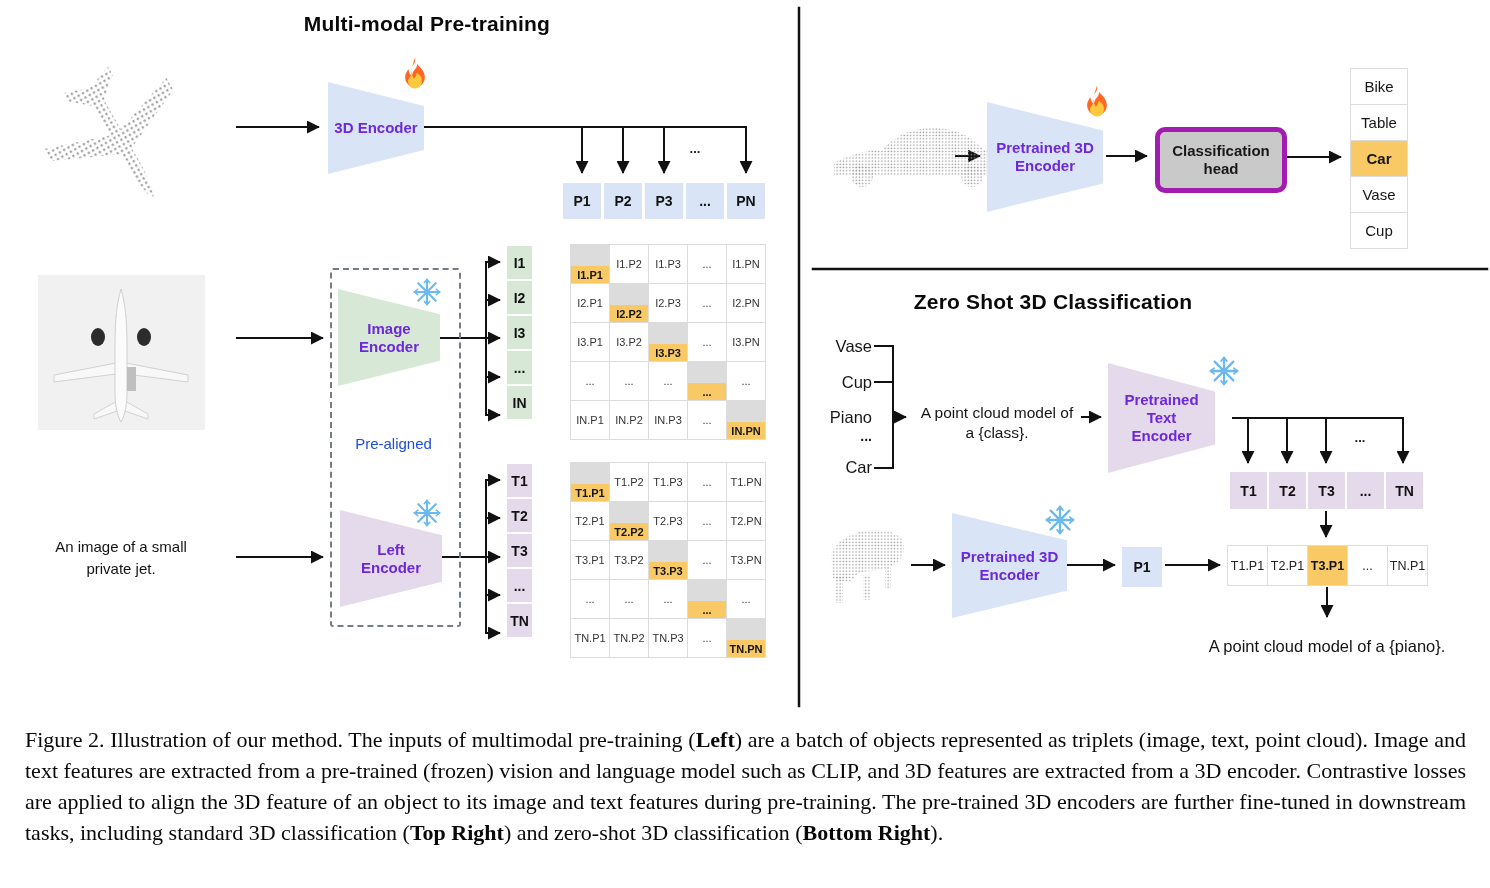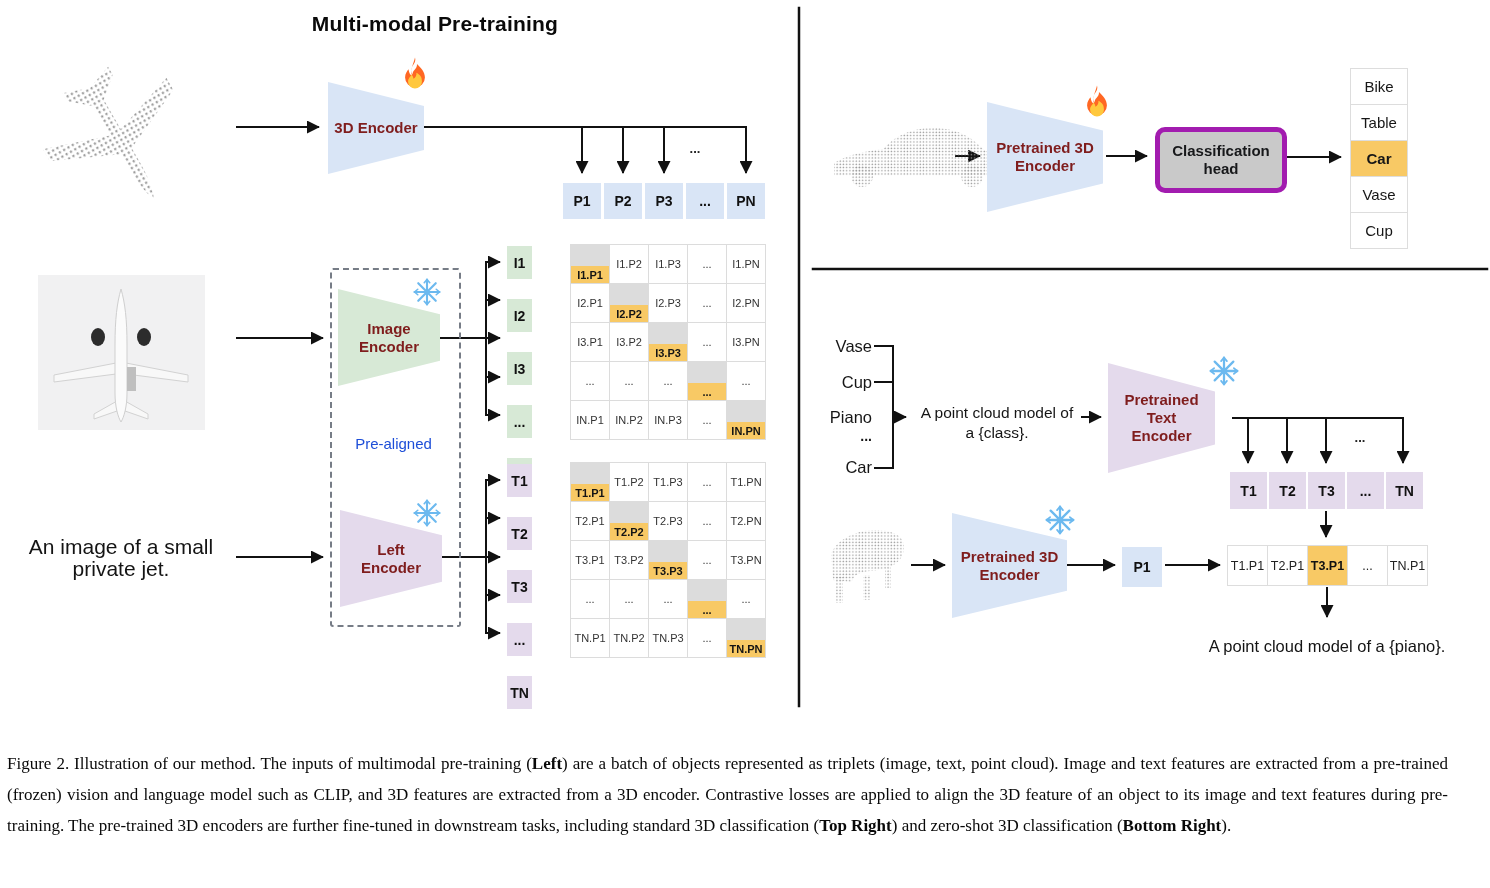--- a/index.html
+++ b/index.html
@@ -2,26 +2,26 @@
 <html><head>
 <meta charset="utf-8">
 <style>
   html,body{margin:0;padding:0;background:#ffffff;}
   #stage{position:relative;width:1490px;height:888px;background:#fff;
          font-family:"Liberation Sans",sans-serif;color:#111;overflow:hidden;}
   .abs{position:absolute;}
   .ttl{font-weight:bold;font-size:21px;text-align:center;color:#0a0a0a;letter-spacing:.2px;}
   .trap{clip-path:polygon(0 0,100% 26%,100% 74%,0 100%);
         display:flex;align-items:center;justify-content:center;text-align:center;
-        font-weight:bold;font-size:15px;line-height:18px;color:#7f1d1d;}
+        font-weight:bold;font-size:15px;line-height:18px;color:#6d28d9;}
   .blue{background:#d9e5f6;} .green{background:#d7e9d6;} .purple{background:#e4daec;}
   .prow{display:grid;grid-template-columns:repeat(5,38px);gap:3px;}
   .prow .cell{height:36px;display:flex;align-items:center;justify-content:center;
               font-weight:bold;font-size:14px;}
-  .vlabels{display:grid;grid-template-rows:repeat(5,33px);row-gap:20px;width:25px;text-align:right;}
+  .vlabels{display:grid;grid-template-rows:repeat(5,33px);row-gap:2px;width:25px;text-align:right;}
   .vlabels .cell{display:flex;align-items:center;justify-content:center;font-weight:bold;font-size:14px;}
   .matrix{display:grid;grid-template-columns:repeat(5,38px);grid-auto-rows:38px;
           gap:1px;background:#dcdcdc;padding:1px;width:max-content;}
   .matrix .cell{background:#fff;display:flex;align-items:center;justify-content:center;
                 font-size:11px;color:#333;}
   .matrix .cell.hl{background:#f8c965;font-weight:bold;color:#141414;margin-top:21px;}
   .vlist{display:grid;grid-auto-rows:35px;gap:1px;background:#ddd;padding:1px;width:56px;}
   .vlist .cell{background:#fff;display:flex;align-items:center;justify-content:center;font-size:15px;color:#161616;}
   .vlist .cell.hl{background:#f8c965;font-weight:bold;}
   .trow{display:grid;grid-template-columns:repeat(5,37px);gap:2px;}
@@ -32,26 +32,26 @@
   .rrow .cell{background:#fff;display:flex;align-items:center;justify-content:center;
               font-size:12.5px;color:#222;}
   .rrow .cell.hl{background:#f8c965;font-weight:bold;color:#111;}
   .prealigned{border:2px dashed #767c86;border-radius:3px;}
   .headbox{background:#c9c9c9;border:5px solid #a21caf;border-radius:10px;
            display:flex;align-items:center;justify-content:center;text-align:center;
            font-weight:bold;font-size:15px;line-height:18px;color:#17181a;}
   .small-ellipsis{font-weight:bold;font-size:13px;color:#222;text-align:center;}
   .zslabel{font-size:16.5px;color:#161616;text-align:right;width:60px;}
   .prompt{font-size:15.5px;line-height:20px;text-align:center;color:#151515;}
-  .imgcap{font-size:21px;line-height:22px;text-align:center;color:#141414;}
+  .imgcap{font-size:15px;line-height:22px;text-align:center;color:#141414;}
   .p1box{width:40px;height:40px;display:flex;align-items:center;justify-content:center;
          font-weight:bold;font-size:14px;}
-  #figcaption{position:absolute;left:7px;top:724px;width:1441px;
-              font-family:"Liberation Serif",serif;font-size:17px;line-height:31px;
-              text-align:justify;color:#090909;margin-top:24px;}
+  #figcaption{position:absolute;left:25px;top:724px;width:1441px;
+              font-family:"Liberation Serif",serif;font-size:22px;line-height:31px;
+              text-align:justify;color:#090909;}
   svg{display:block;}
 </style>
 </head>
 <body>
 
 <div id="stage">
 
   <svg class="abs" style="left:0;top:0" width="1490" height="710" viewBox="0 0 1490 710">
     <defs>
       <marker id="ah" viewBox="0 0 10 10" refX="8.5" refY="5" markerWidth="6.5" markerHeight="6.5" orient="auto-start-reverse">
@@ -101,21 +101,21 @@
       <path d="M1326,418 V462" marker-end="url(#ah)"></path>
       <path d="M1403,418 V462" marker-end="url(#ah)"></path>
       <path d="M1326,512 V536" marker-end="url(#ah)"></path>
       <path d="M912,565 H944" marker-end="url(#ah)"></path>
       <path d="M1067,565 H1114" marker-end="url(#ah)"></path>
       <path d="M1166,565 H1219" marker-end="url(#ah)"></path>
       <path d="M1327,588 V616" marker-end="url(#ah)"></path>
     </g>
   </svg>
 
-  <div class="abs ttl" style="left:235px;top:12px;width:400px">Multi-modal Pre-training</div>
+  <div class="abs ttl" style="left:227px;top:12px;width:400px">Multi-modal Pre-training</div>
 
   <svg class="abs" style="left:32px;top:50px" width="170" height="170" viewBox="0 0 170 170">
     <g transform="translate(85,85) rotate(150) scale(1.55) translate(-50,-50)" fill="url(#pcdots)">
       <path d="M50,2 C53,10 54,18 54,28 L54,38 L96,57 L96,66 L54,52 L54,74 L67,85 L67,91 L50,85 L33,91 L33,85 L46,74 L46,52 L4,66 L4,57 L46,38 L46,28 C46,18 47,10 50,2 Z"></path>
     </g>
   </svg>
 
   <div class="abs trap blue" style="left:328px;top:82px;width:96px;height:92px">
     <span>3D Encoder</span>
   </div>
@@ -275,20 +275,21 @@
   </div>
 
   <div class="abs vlist" style="left:1350px;top:68px">
       <div class="cell">Bike</div>
       <div class="cell">Table</div>
       <div class="cell hl">Car</div>
       <div class="cell">Vase</div>
       <div class="cell">Cup</div>
     </div>
 
+  <div class="abs ttl" style="left:803px;top:290px;width:500px">Zero Shot 3D Classification</div>
 
   <div class="abs zslabel" style="left:812px;top:337px">Vase</div>
   <div class="abs zslabel" style="left:812px;top:373px">Cup</div>
   <div class="abs zslabel" style="left:812px;top:408px">Piano</div>
   <div class="abs zslabel" style="left:812px;top:428px;font-weight:bold;font-size:14px">...</div>
   <div class="abs zslabel" style="left:812px;top:458px">Car</div>
 
   <div class="abs prompt" style="left:907px;top:403px;width:180px">
     <span>A point cloud model of</span><br>
     <span>a {class}.</span>

